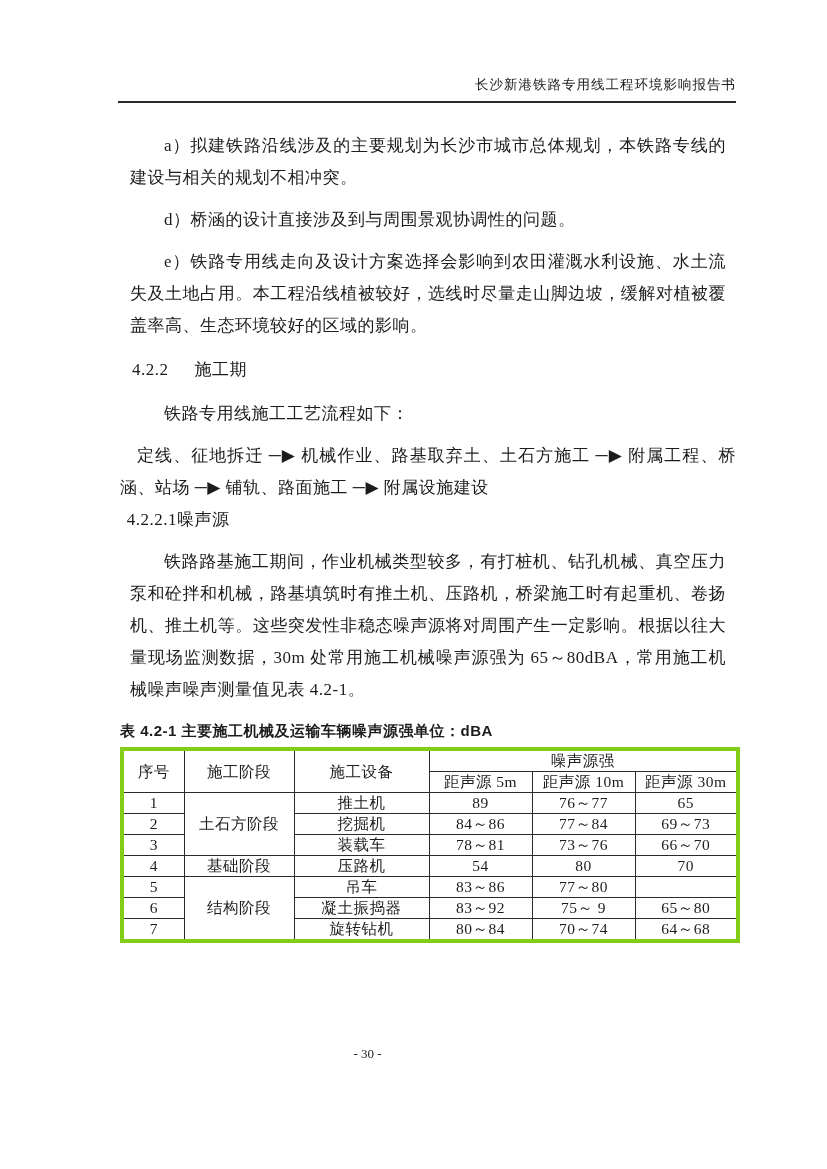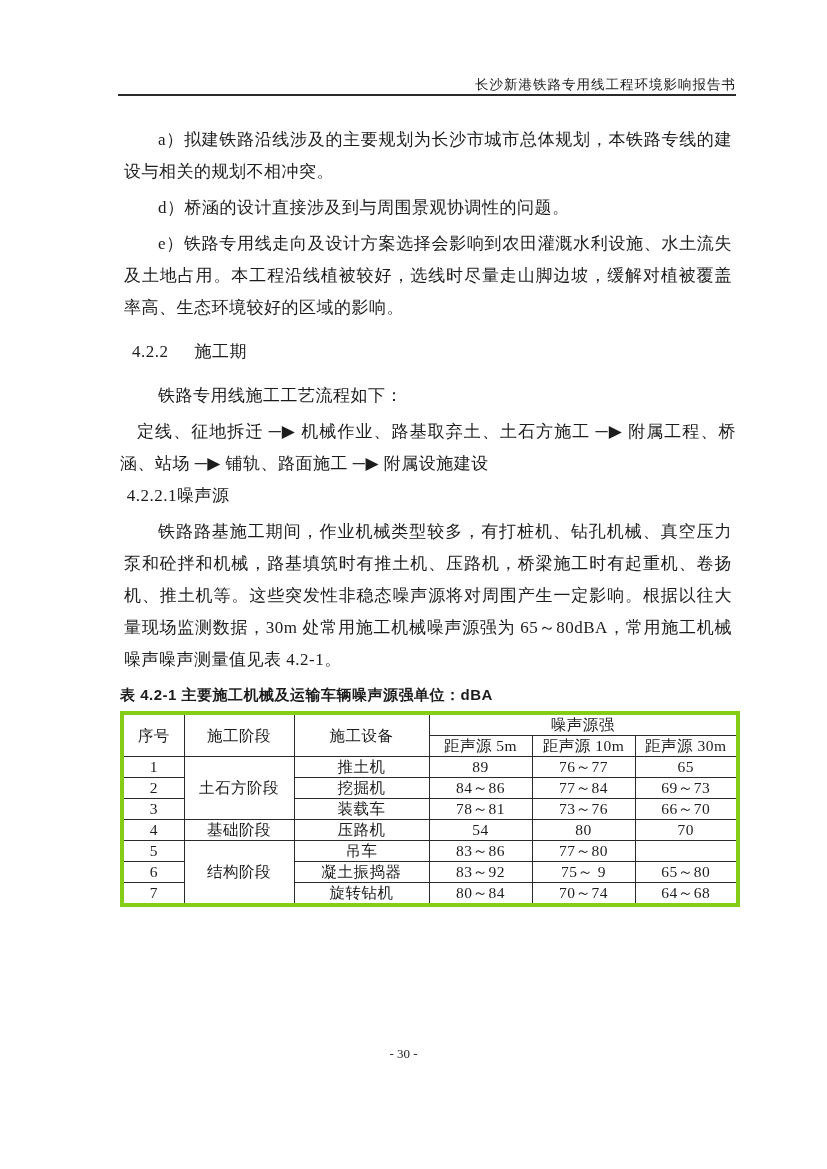--- a/index.html
+++ b/index.html
@@ -17,33 +17,34 @@
     overflow: hidden;
   }
   .header {
     position: absolute;
     top: 76px;
     left: 118px;
     width: 618px;
     text-align: right;
     font-size: 13.5px;
     letter-spacing: 1px;
+    padding-bottom: 7px;
     border-bottom: 2px solid #2a2a2a;
   }
   .body {
     position: absolute;
     top: 120px;
     left: 120px;
     width: 616px;
     font-size: 17px;
     line-height: 32px;
     text-align: justify;
     text-justify: inter-character;
   }
-  .para { margin: 4px; text-indent: 2em; letter-spacing: 0.5px; }
+  .para { margin: 10px; text-indent: 2em; letter-spacing: 0.5px; }
   .section-heading { margin: 12px; letter-spacing: 0.5px; }
   .section-heading .sec-title { margin-left: 26px; }
   .flow { margin: 0; text-indent: 1em; letter-spacing: 0.5px; }
   .subsection-heading { margin: 0; text-indent: 0.4em; letter-spacing: 0.5px; }
   .table-caption {
     margin: 0;
     font-family: "Liberation Sans", "DejaVu Sans", sans-serif;
     font-weight: bold;
     font-size: 15px;
     line-height: 30px;
@@ -69,21 +70,20 @@
     white-space: nowrap;
   }
   table.noise-table { border: 4px solid #84cc16; }
   .footer {
     position: absolute;
     top: 1046px;
     left: 0;
     width: 735px;
     text-align: center;
     font-size: 13px;
-    padding-left: 36px;
   }
 </style>
 </head>
 <body>
 
 <div class="page">
 
   <div class="header">
     <span>长沙新港铁路专用线工程环境影响报告书</span>
   </div>

